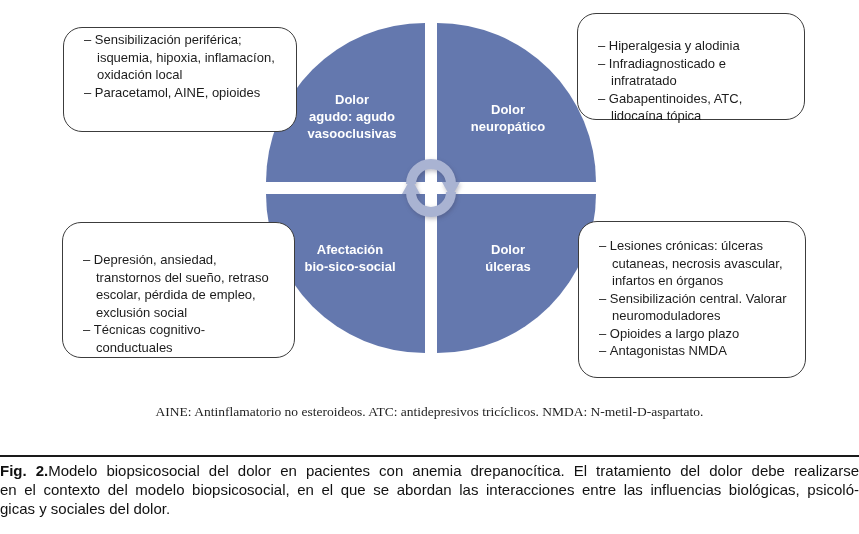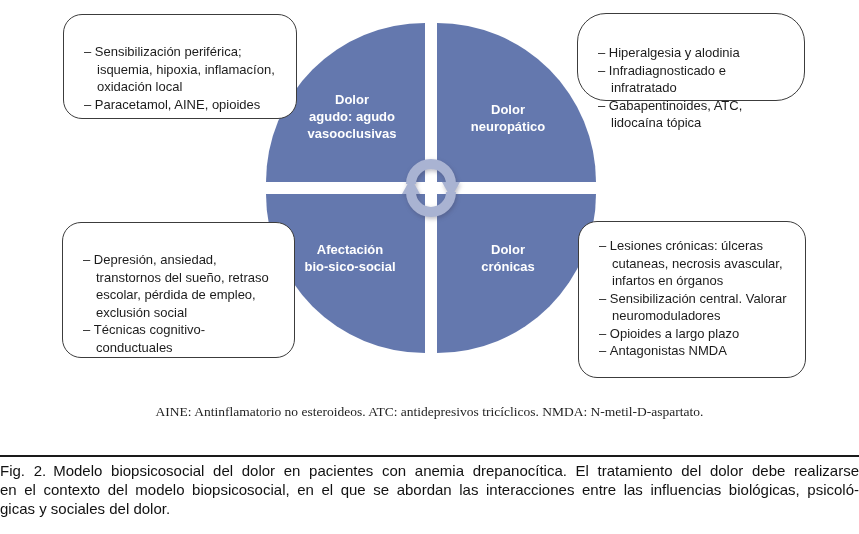--- a/index.html
+++ b/index.html
@@ -23,22 +23,22 @@
     line-height: 17.5px;
     color: #1c1c1c;
     padding: 15px 14px 10px 20px;
   }
   .callout .item {
     padding-left: 13px;
     text-indent: -13px;
   }
   .callout .item::before { content: "\2013\00a0"; }
 
-  #box-tl { left: 63px;  top: 14px;  width: 234px; height: 105px; padding-top: 28px; }
-  #box-tr { left: 577px; top: 13px;  width: 228px; height: 88px; padding-top: 30px; border-radius: 29px; }
+  #box-tl { left: 63px;  top: 27px;  width: 234px; height: 105px; padding-top: 3px; }
+  #box-tr { left: 577px; top: 13px;  width: 228px; height: 107px; padding-top: 23px; }
   #box-bl { left: 62px;  top: 222px; width: 233px; height: 136px; padding-top: 28px; padding-right: 20px; }
   #box-br { left: 578px; top: 221px; width: 228px; height: 157px; padding-top: 15px; }
 
   
   #diagram {
     position: absolute;
     left: 266px; top: 23px;
     width: 330px; height: 330px;
     z-index: 1;
   }
@@ -96,21 +96,21 @@
   }
   #caption {
     position: absolute;
     left: 0; right: 0; top: 461px;
     font-size: 15px;
     line-height: 19px;
     color: #111111;
   }
   .cap-line { white-space: nowrap; overflow: hidden; }
   .cap-fill { text-align: justify; text-align-last: justify; white-space: normal; height: 19px; }
-  #caption .fig-label { font-weight: normal; margin-right: 7px; }
+  #caption .fig-label { font-weight: bold; }
 </style>
 </head>
 <body>
 
 <div>
 
   <div id="diagram">
     <div class="quad" id="quad-tl"></div>
     <div class="quad" id="quad-tr"></div>
     <div class="quad" id="quad-bl"></div>
@@ -124,21 +124,21 @@
     <div class="q-label" id="label-tr">
       <span>Dolor</span>
       <span>neuropático</span>
     </div>
     <div class="q-label" id="label-bl">
       <span>Afectación</span>
       <span>bio-sico-social</span>
     </div>
     <div class="q-label" id="label-br">
       <span>Dolor</span>
-      <span>crónicas</span>
+      <span>úlceras</span>
     </div>
 
     <svg id="cycle-icon" viewBox="0 0 72 72" aria-hidden="true">
       <path d="M 16 30 A 20 20 0 0 1 56 30" stroke="#a9b3d2" stroke-width="10" fill="none"></path>
       <polygon points="47,28 65,28 56,44" fill="#a9b3d2"></polygon>
       <path d="M 56 38 A 20 20 0 0 1 16 38" stroke="#a9b3d2" stroke-width="10" fill="none"></path>
       <polygon points="7,40 25,40 16,24" fill="#a9b3d2"></polygon>
     </svg>
   </div>
 

